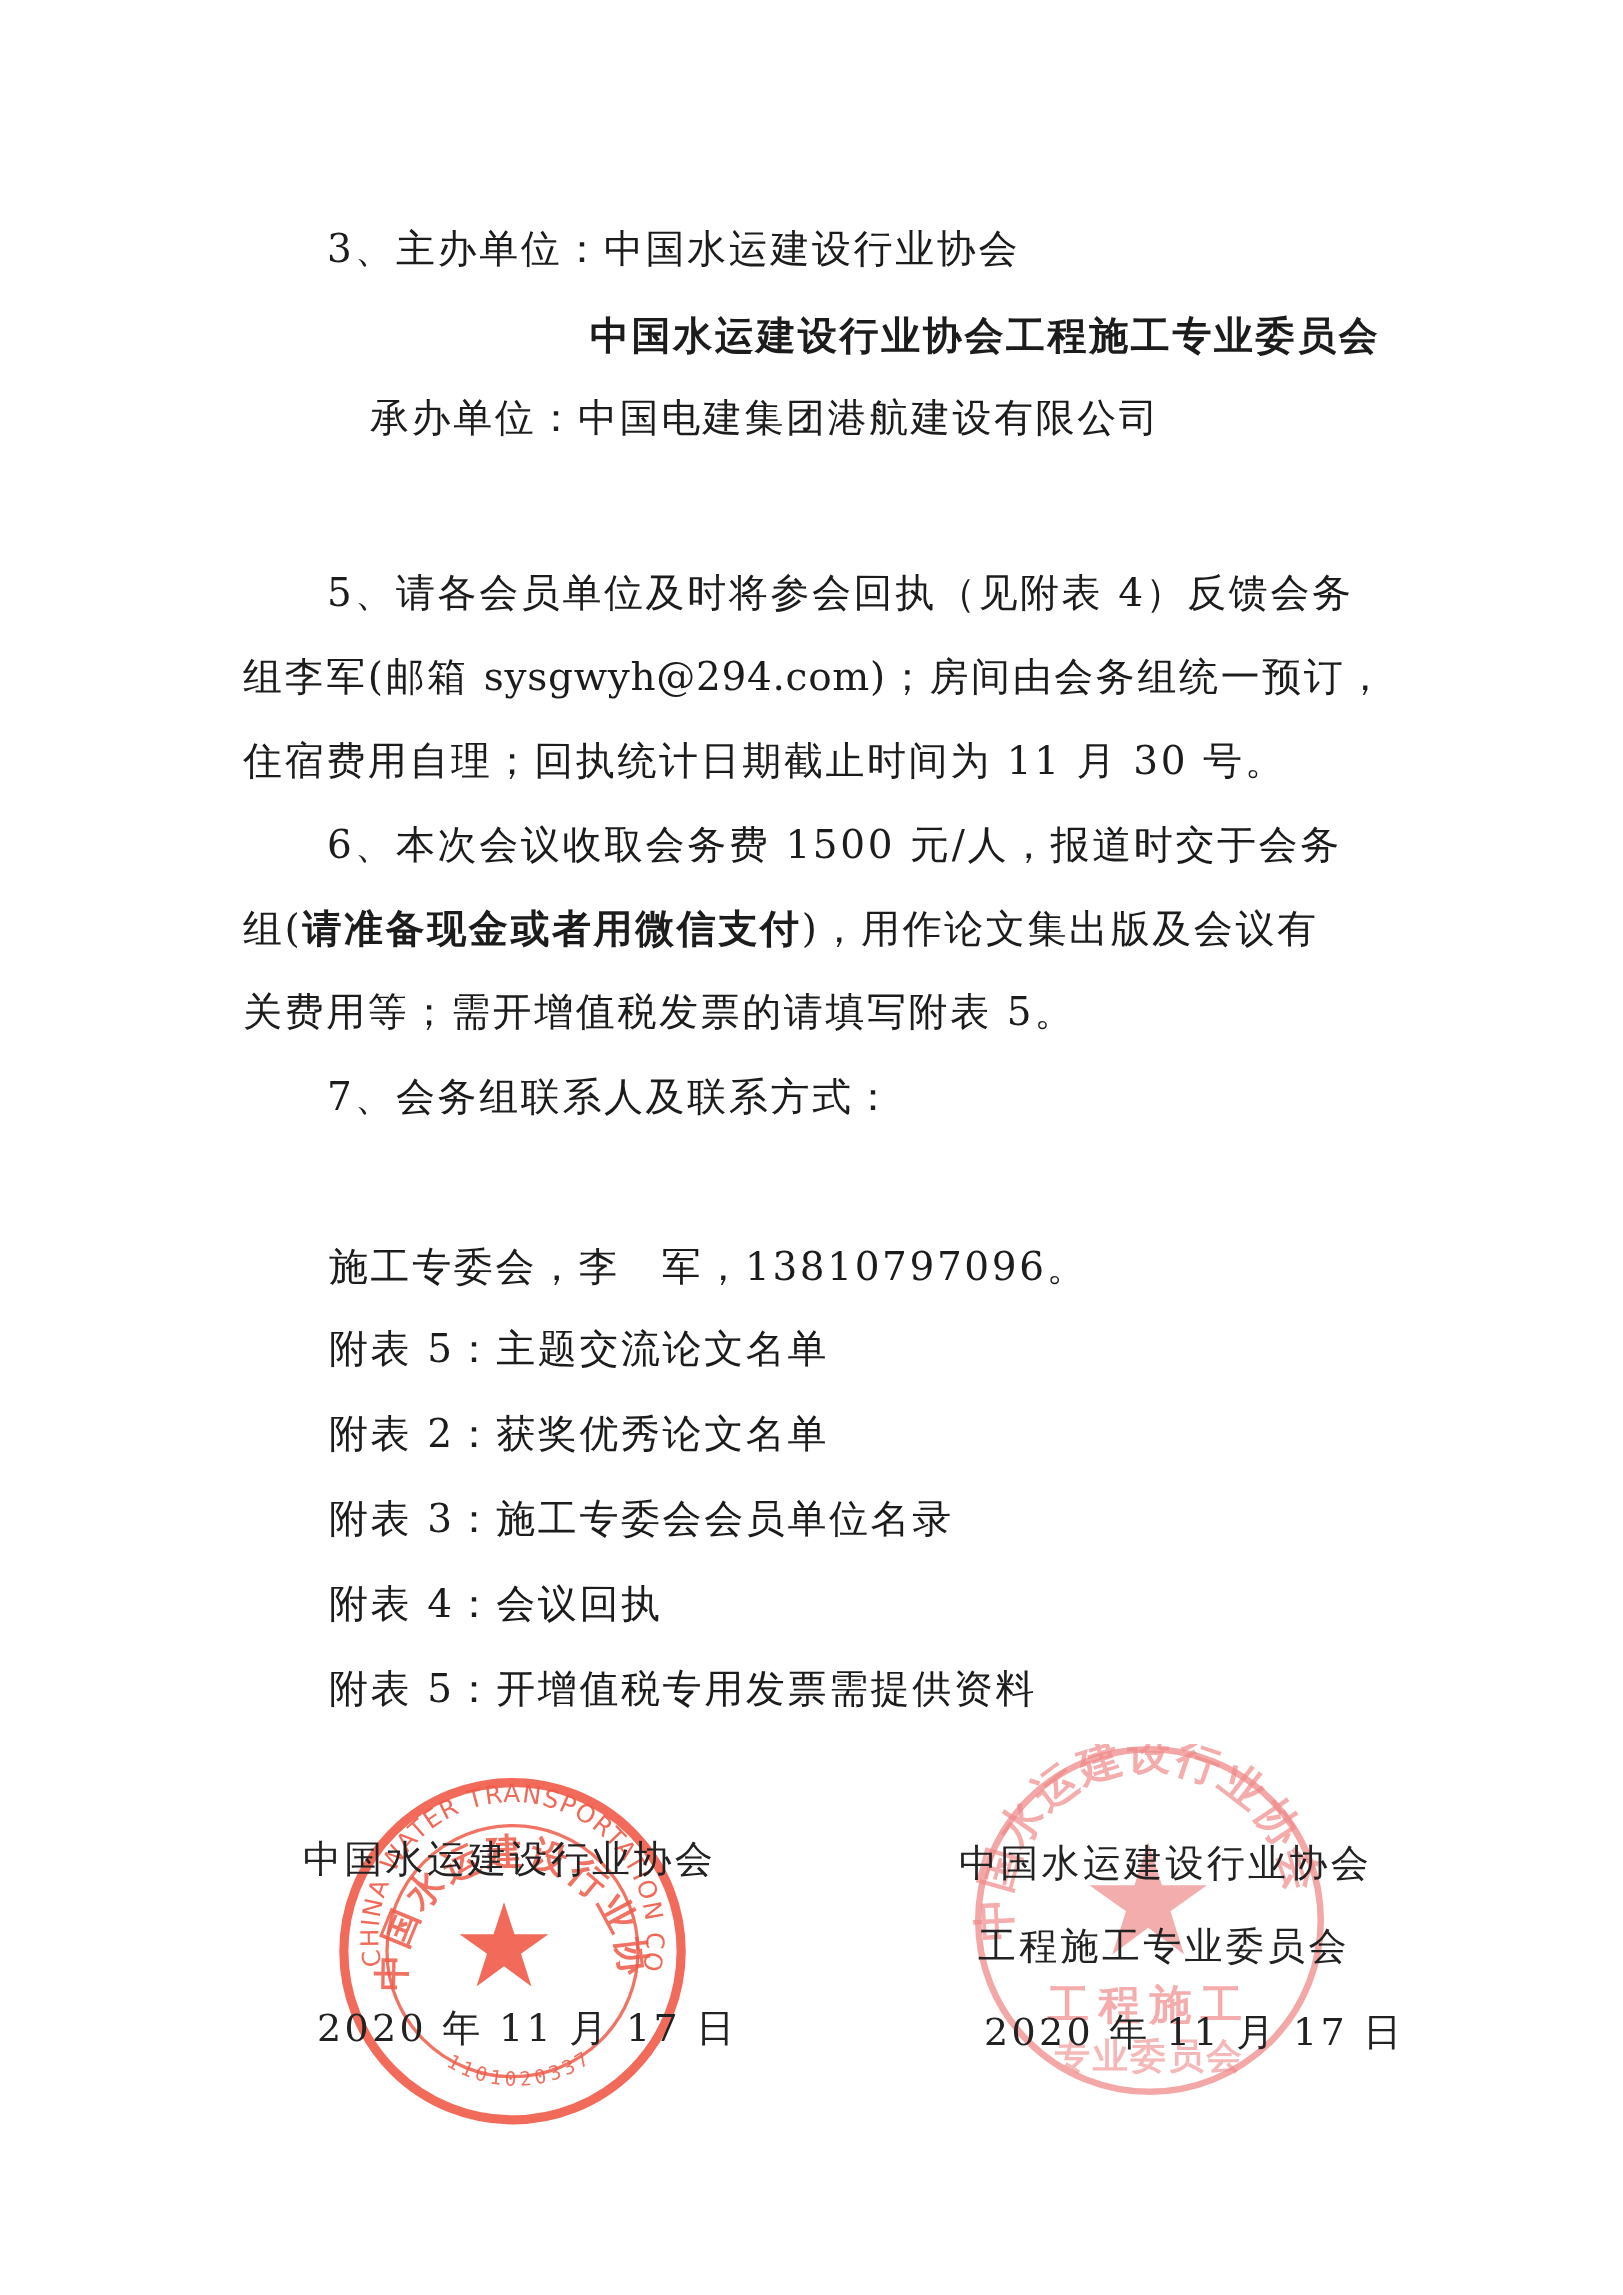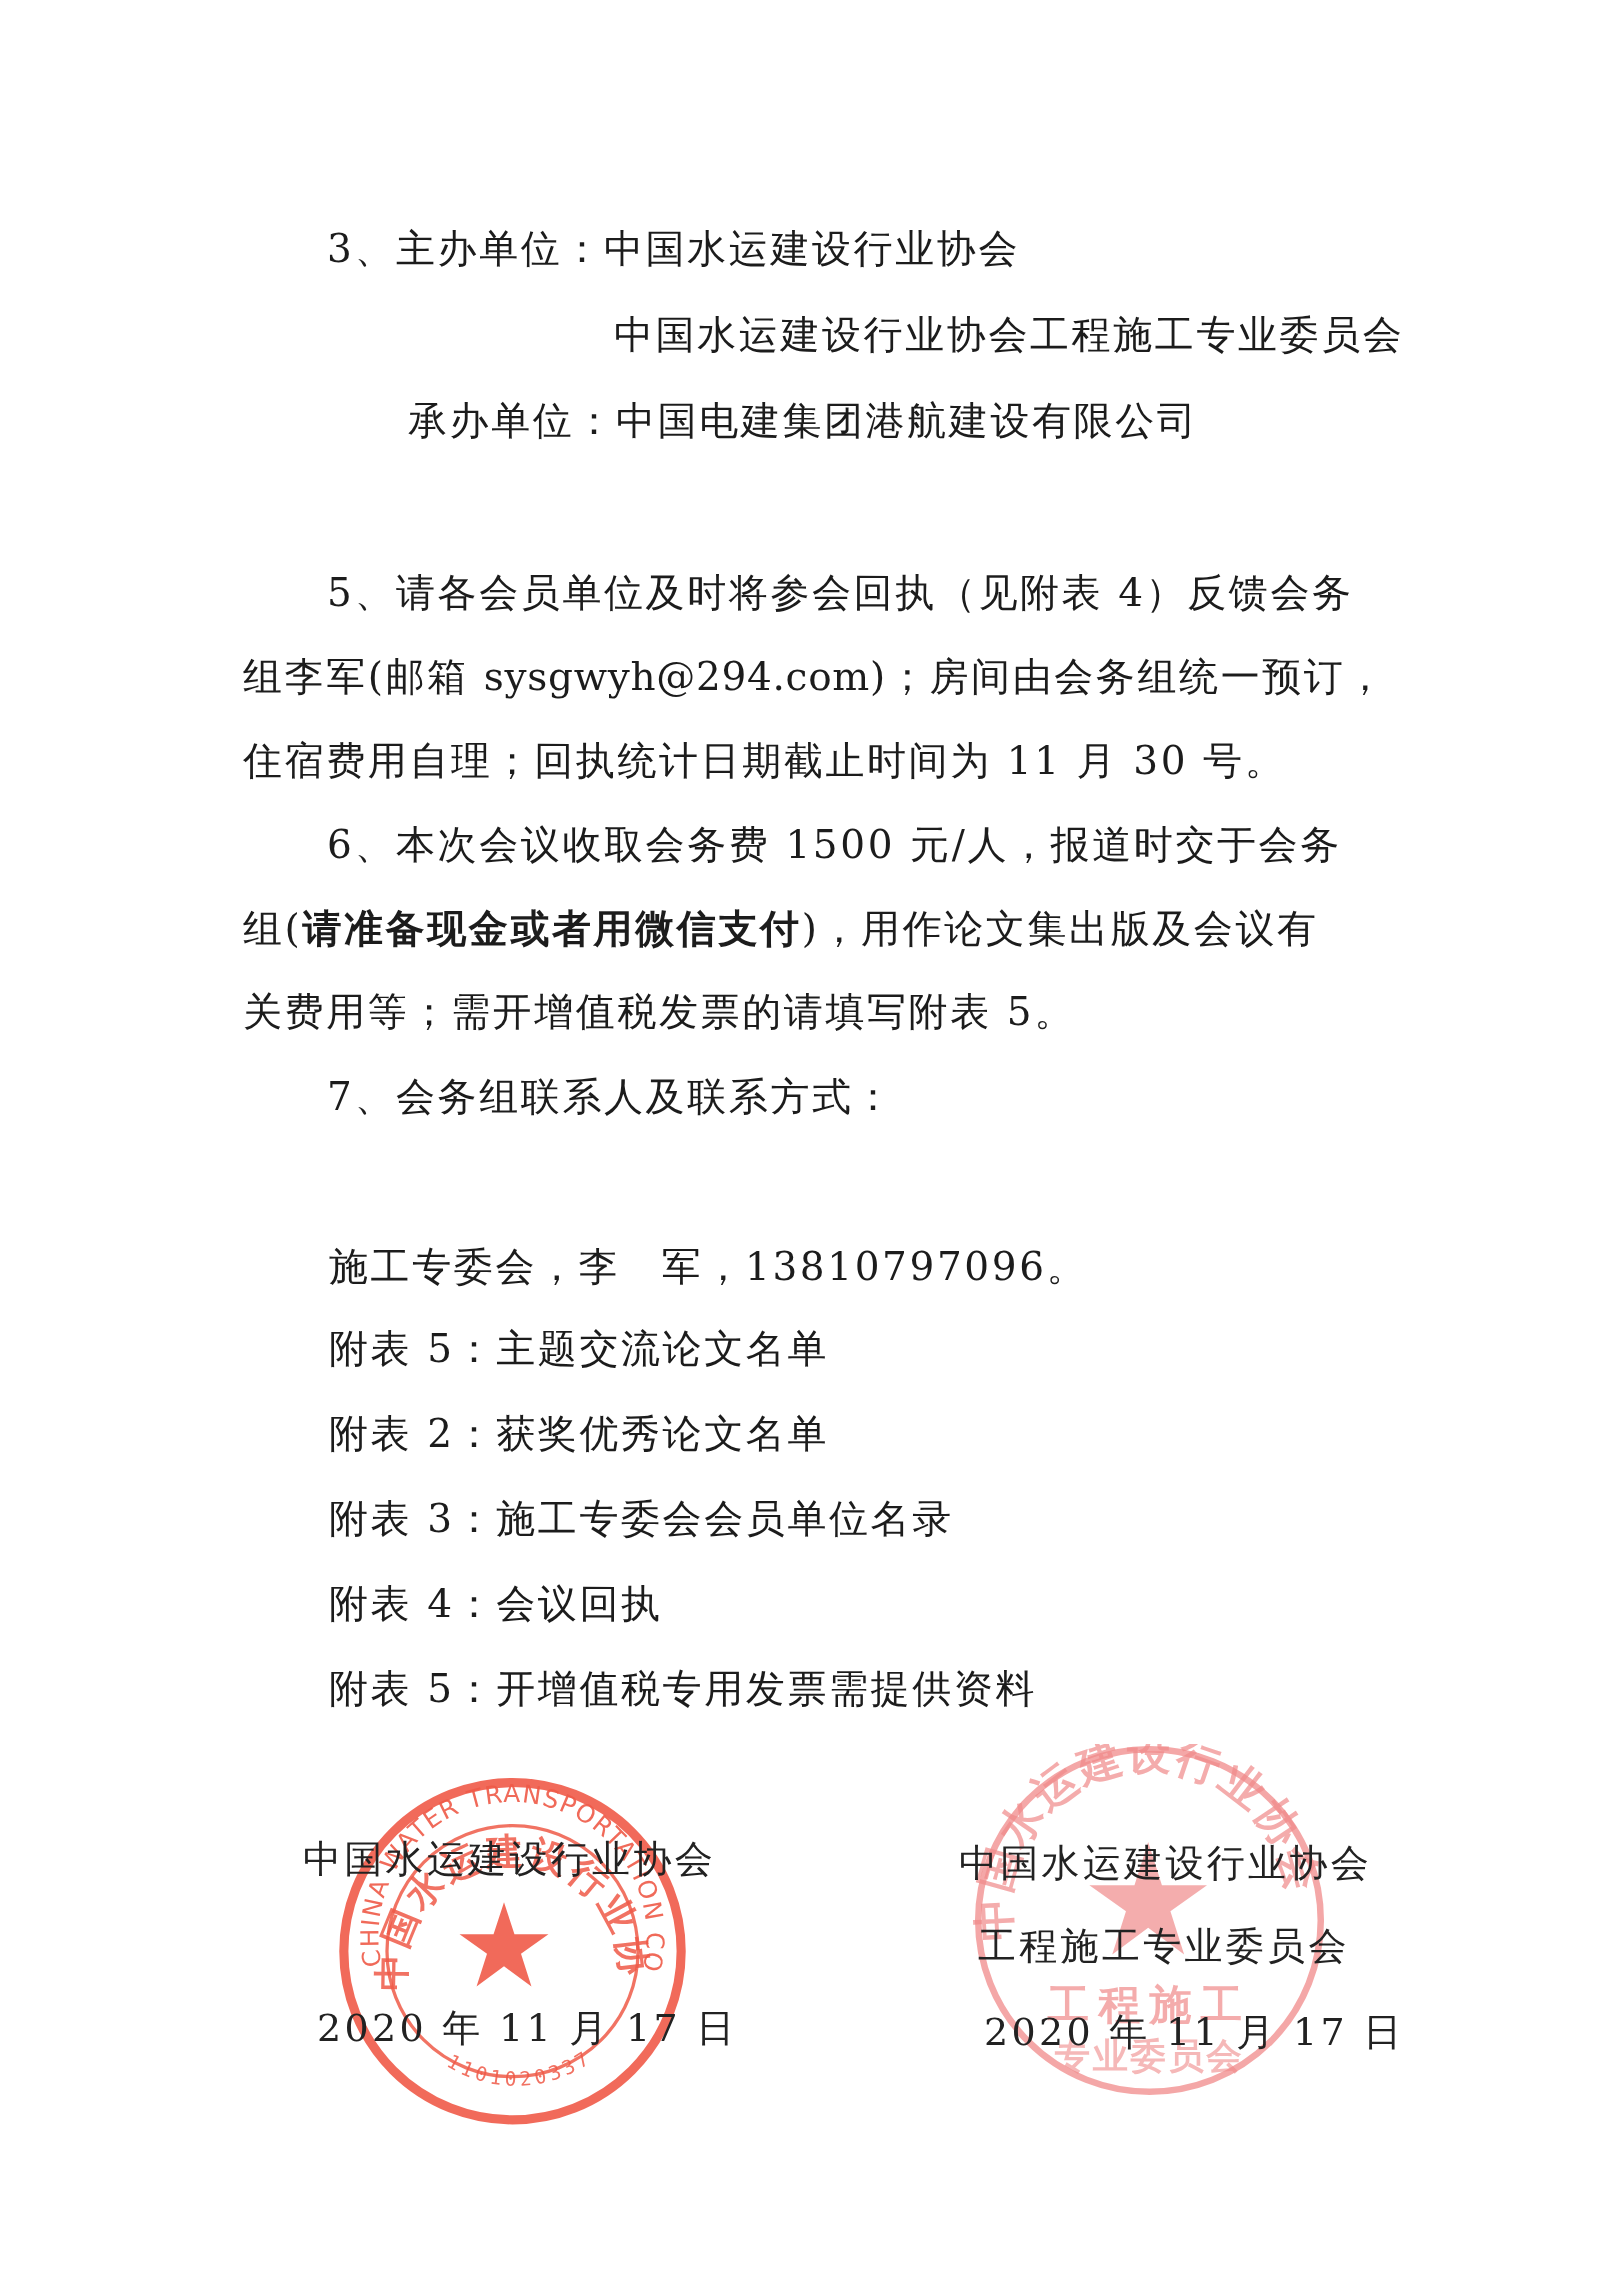--- a/index.html
+++ b/index.html
@@ -21,22 +21,22 @@
   .seal svg { display: block; }
 </style>
 </head>
 <body>
 
 <div class="page">
 
   <div class="line" style="left:327px; top:223px;">
     <span>3、主办单位：</span><span>中国水运建设行业协会</span>
   </div>
-  <div class="line" style="left:614px; top:309px;">中国水运建设行业协会工程施工专业委员会</div>
-  <div class="line" style="left:408px; top:395px;">
+  <div class="line" style="left:590px; top:309px;font-weight:bold;">中国水运建设行业协会工程施工专业委员会</div>
+  <div class="line" style="left:370px; top:395px;font-family:Liberation Mono, monospace;">
     <span>承办单位：</span><span>中国电建集团港航建设有限公司</span>
   </div>
 
 
   <div class="line" style="left:327px; top:567px;">5、请各会员单位及时将参会回执（见附表 4）反馈会务</div>
   <div class="line" style="left:243px; top:651px;">
     <span>组李军(邮箱 </span><span class="mono">sysgwyh@294.com</span><span>)；房间由会务组统一预订，</span>
   </div>
   <div class="line" style="left:243px; top:735px;">住宿费用自理；回执统计日期截止时间为 11 月 30 号。</div>
 

